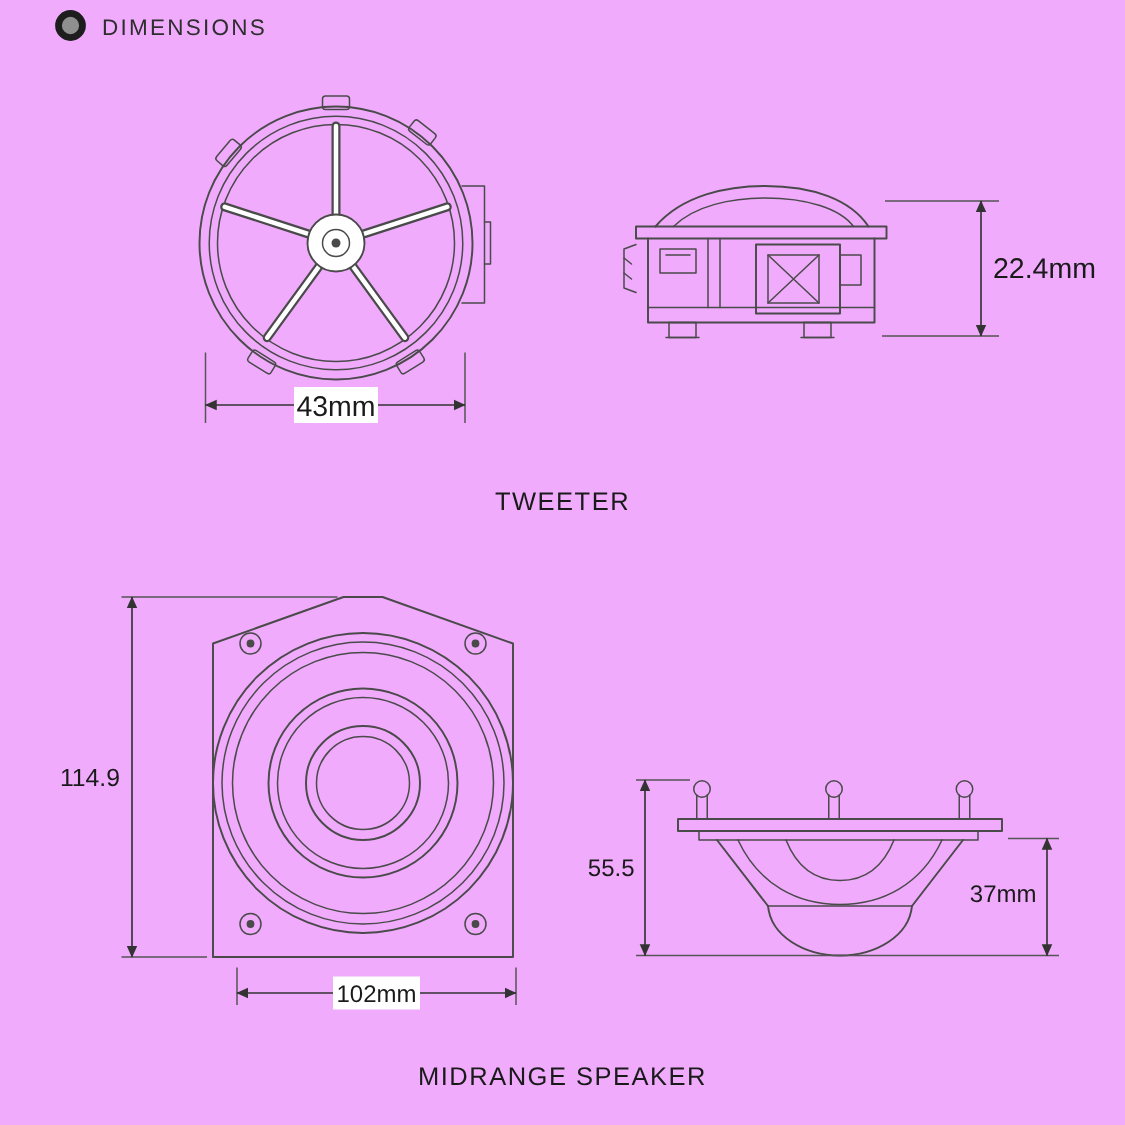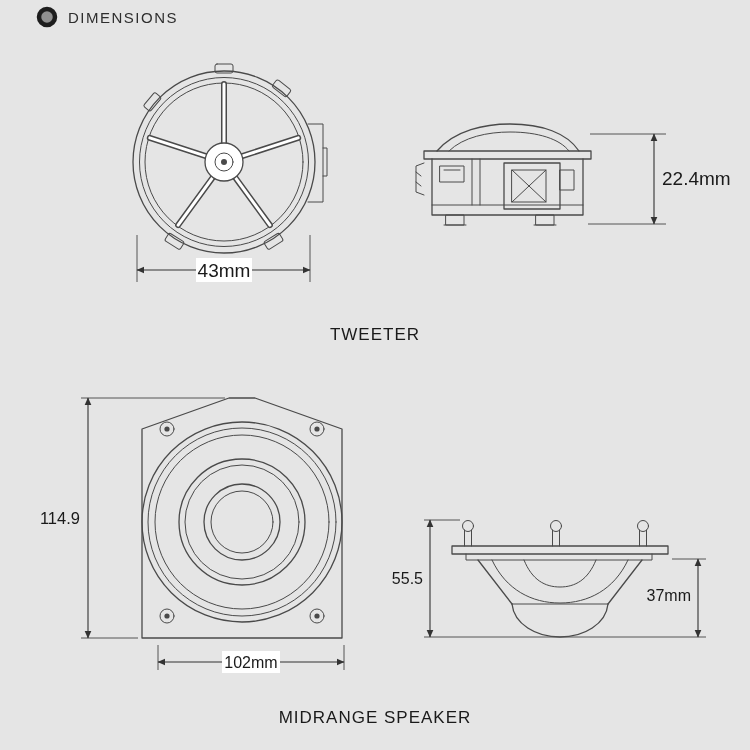--- a/index.html
+++ b/index.html
@@ -1,20 +1,20 @@
 <!DOCTYPE html>
 <html><head>
 <meta charset="utf-8">
 <style>
   html, body { margin: 0; padding: 0; background: #ffffff; }
   .page {
     position: relative;
     width: 750px;
     height: 750px;
-    background: #e5e5e5;
+    background: #f0abfc;
     font-family: "Liberation Sans", sans-serif;
     overflow: hidden;
   }
   svg text {
     font-family: "Liberation Sans", sans-serif;
     fill: #1a1a1a;
   }
   .draw {
     stroke: #4a4a4a;
     fill: none;

